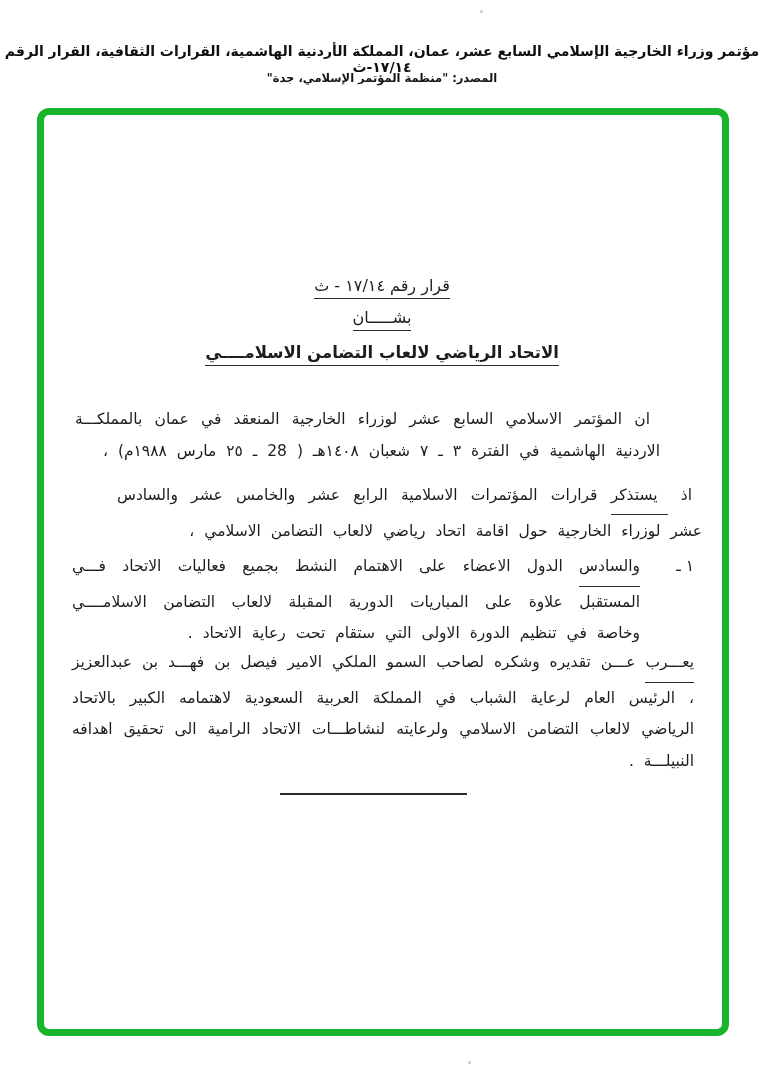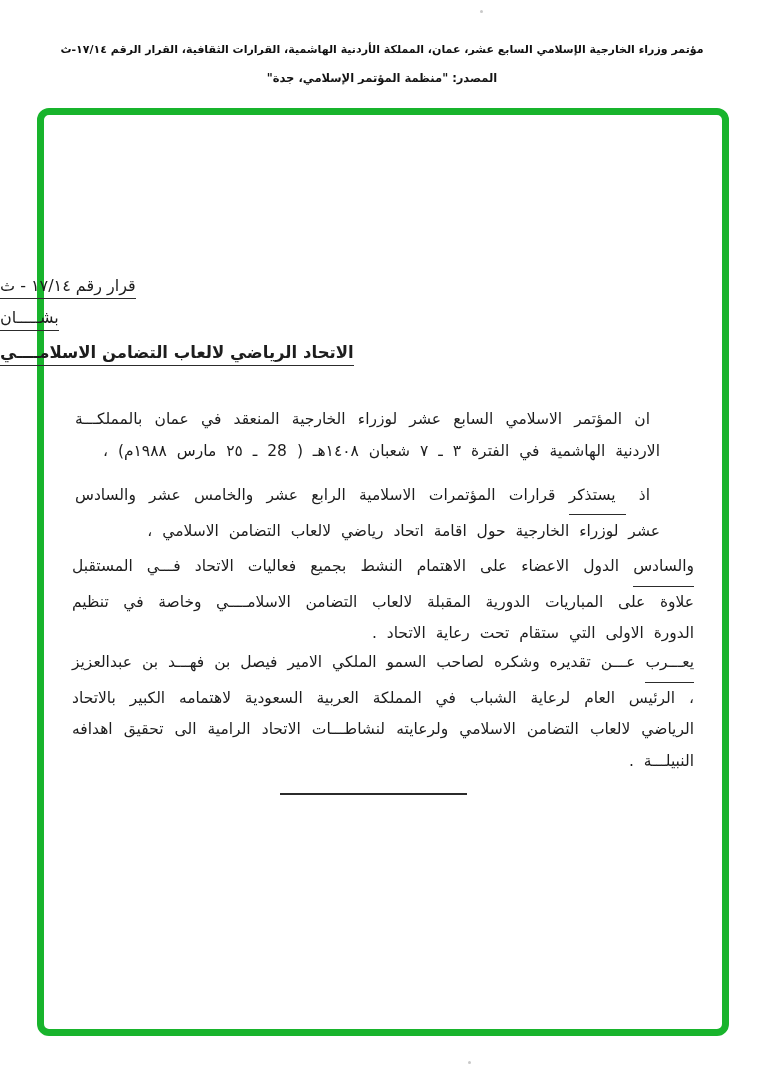--- a/index.html
+++ b/index.html
@@ -7,56 +7,56 @@
   body {
     background: #ffffff;
     font-family: "DejaVu Sans", sans-serif;
     position: relative;
     overflow: hidden;
     color: #1d1d1d;
   }
   .hdr1 {
     position: absolute; top: 43px; left: 0; width: 100%;
     text-align: center; direction: rtl;
-    font-weight: bold; font-size: 11px; color: #0f0f0f;
+    font-weight: bold; font-size: 14px; color: #0f0f0f;
     letter-spacing: 0.2px;
   }
   .hdr2 {
     position: absolute; top: 71px; left: 0; width: 100%;
     text-align: center; direction: rtl;
     font-weight: bold; font-size: 11.5px; color: #141414;
   }
   .frame {
     position: absolute; left: 37px; top: 108px;
     width: 692px; height: 928px;
     border: 7px solid #18b42c;
     border-radius: 12px;
     background: transparent;
   }
   .title-line {
     position: absolute; left: 0; width: 100%;
-    text-align: left; direction: rtl;
+    text-align: center; direction: rtl;
     font-size: 16px; color: #1d1d1d;
   }
   .t1 { top: 276px; }
   .t2 { top: 308px; }
   .t3 { top: 343px; font-size: 16.5px; font-weight: bold; }
   .u {
     display: inline-block;
     border-bottom: 1.6px solid #2c2c2c;
     padding-bottom: 3px;
   }
   .para {
     position: absolute; left: 75px; width: 585px;
     direction: rtl; text-align: justify;
     font-size: 15.5px; line-height: 32px;
     color: #1d1d1d; word-spacing: 5px;
   }
   .p1 { top: 403px; text-indent: 10px; }
-  .p2 { top: 479px; text-indent: 10px; }
+  .p2 { top: 479px; text-indent: 10px; margin-left: 42px; }
   .item {
     position: absolute; left: 72px; width: 622px;
     display: flex; direction: rtl;
     font-size: 15.5px; line-height: 31.5px;
     color: #1d1d1d;
   }
   .item .num { width: 54px; flex: none; }
   .item .body { flex: 1; text-align: justify; word-spacing: 5px; }
   .i1 { top: 551px; }
   .i2 { top: 647px; }
@@ -94,20 +94,21 @@
 
 <div class="para p1">ان المؤتمر الاسلامي السابع عشر لوزراء الخارجية المنعقد في عمان بالمملكـــة الاردنية الهاشمية في الفترة ٣ ـ ٧ شعبان ١٤٠٨هـ ( 28 ـ ٢٥ مارس ١٩٨٨م) ،</div>
 
 <div class="para p2">
   <span>اذ</span>
   <span class="u">يستذكر</span>
   <span>قرارات المؤتمرات الاسلامية الرابع عشر والخامس عشر والسادس عشر لوزراء الخارجية حول اقامة اتحاد رياضي لالعاب التضامن الاسلامي ،</span>
 </div>
 
 <div class="item i1">
+  <div class="num">١ ـ</div>
   <div class="body">
     <span class="u">والسادس</span>
     <span>الدول الاعضاء على الاهتمام النشط بجميع فعاليات الاتحاد فـــي المستقبل علاوة على المباريات الدورية المقبلة لالعاب التضامن الاسلامــــي وخاصة في تنظيم الدورة الاولى التي ستقام تحت رعاية الاتحاد .</span>
   </div>
 </div>
 
 <div class="item i2">
   <div class="body">
     <span class="u">يعـــرب</span>
     <span>عـــن تقديره وشكره لصاحب السمو الملكي الامير فيصل بن فهـــد بن عبدالعزيز ، الرئيس العام لرعاية الشباب في المملكة العربية السعودية لاهتمامه الكبير بالاتحاد الرياضي لالعاب التضامن الاسلامي ولرعايته لنشاطـــات الاتحاد الرامية الى تحقيق اهدافه النبيلـــة .</span>

